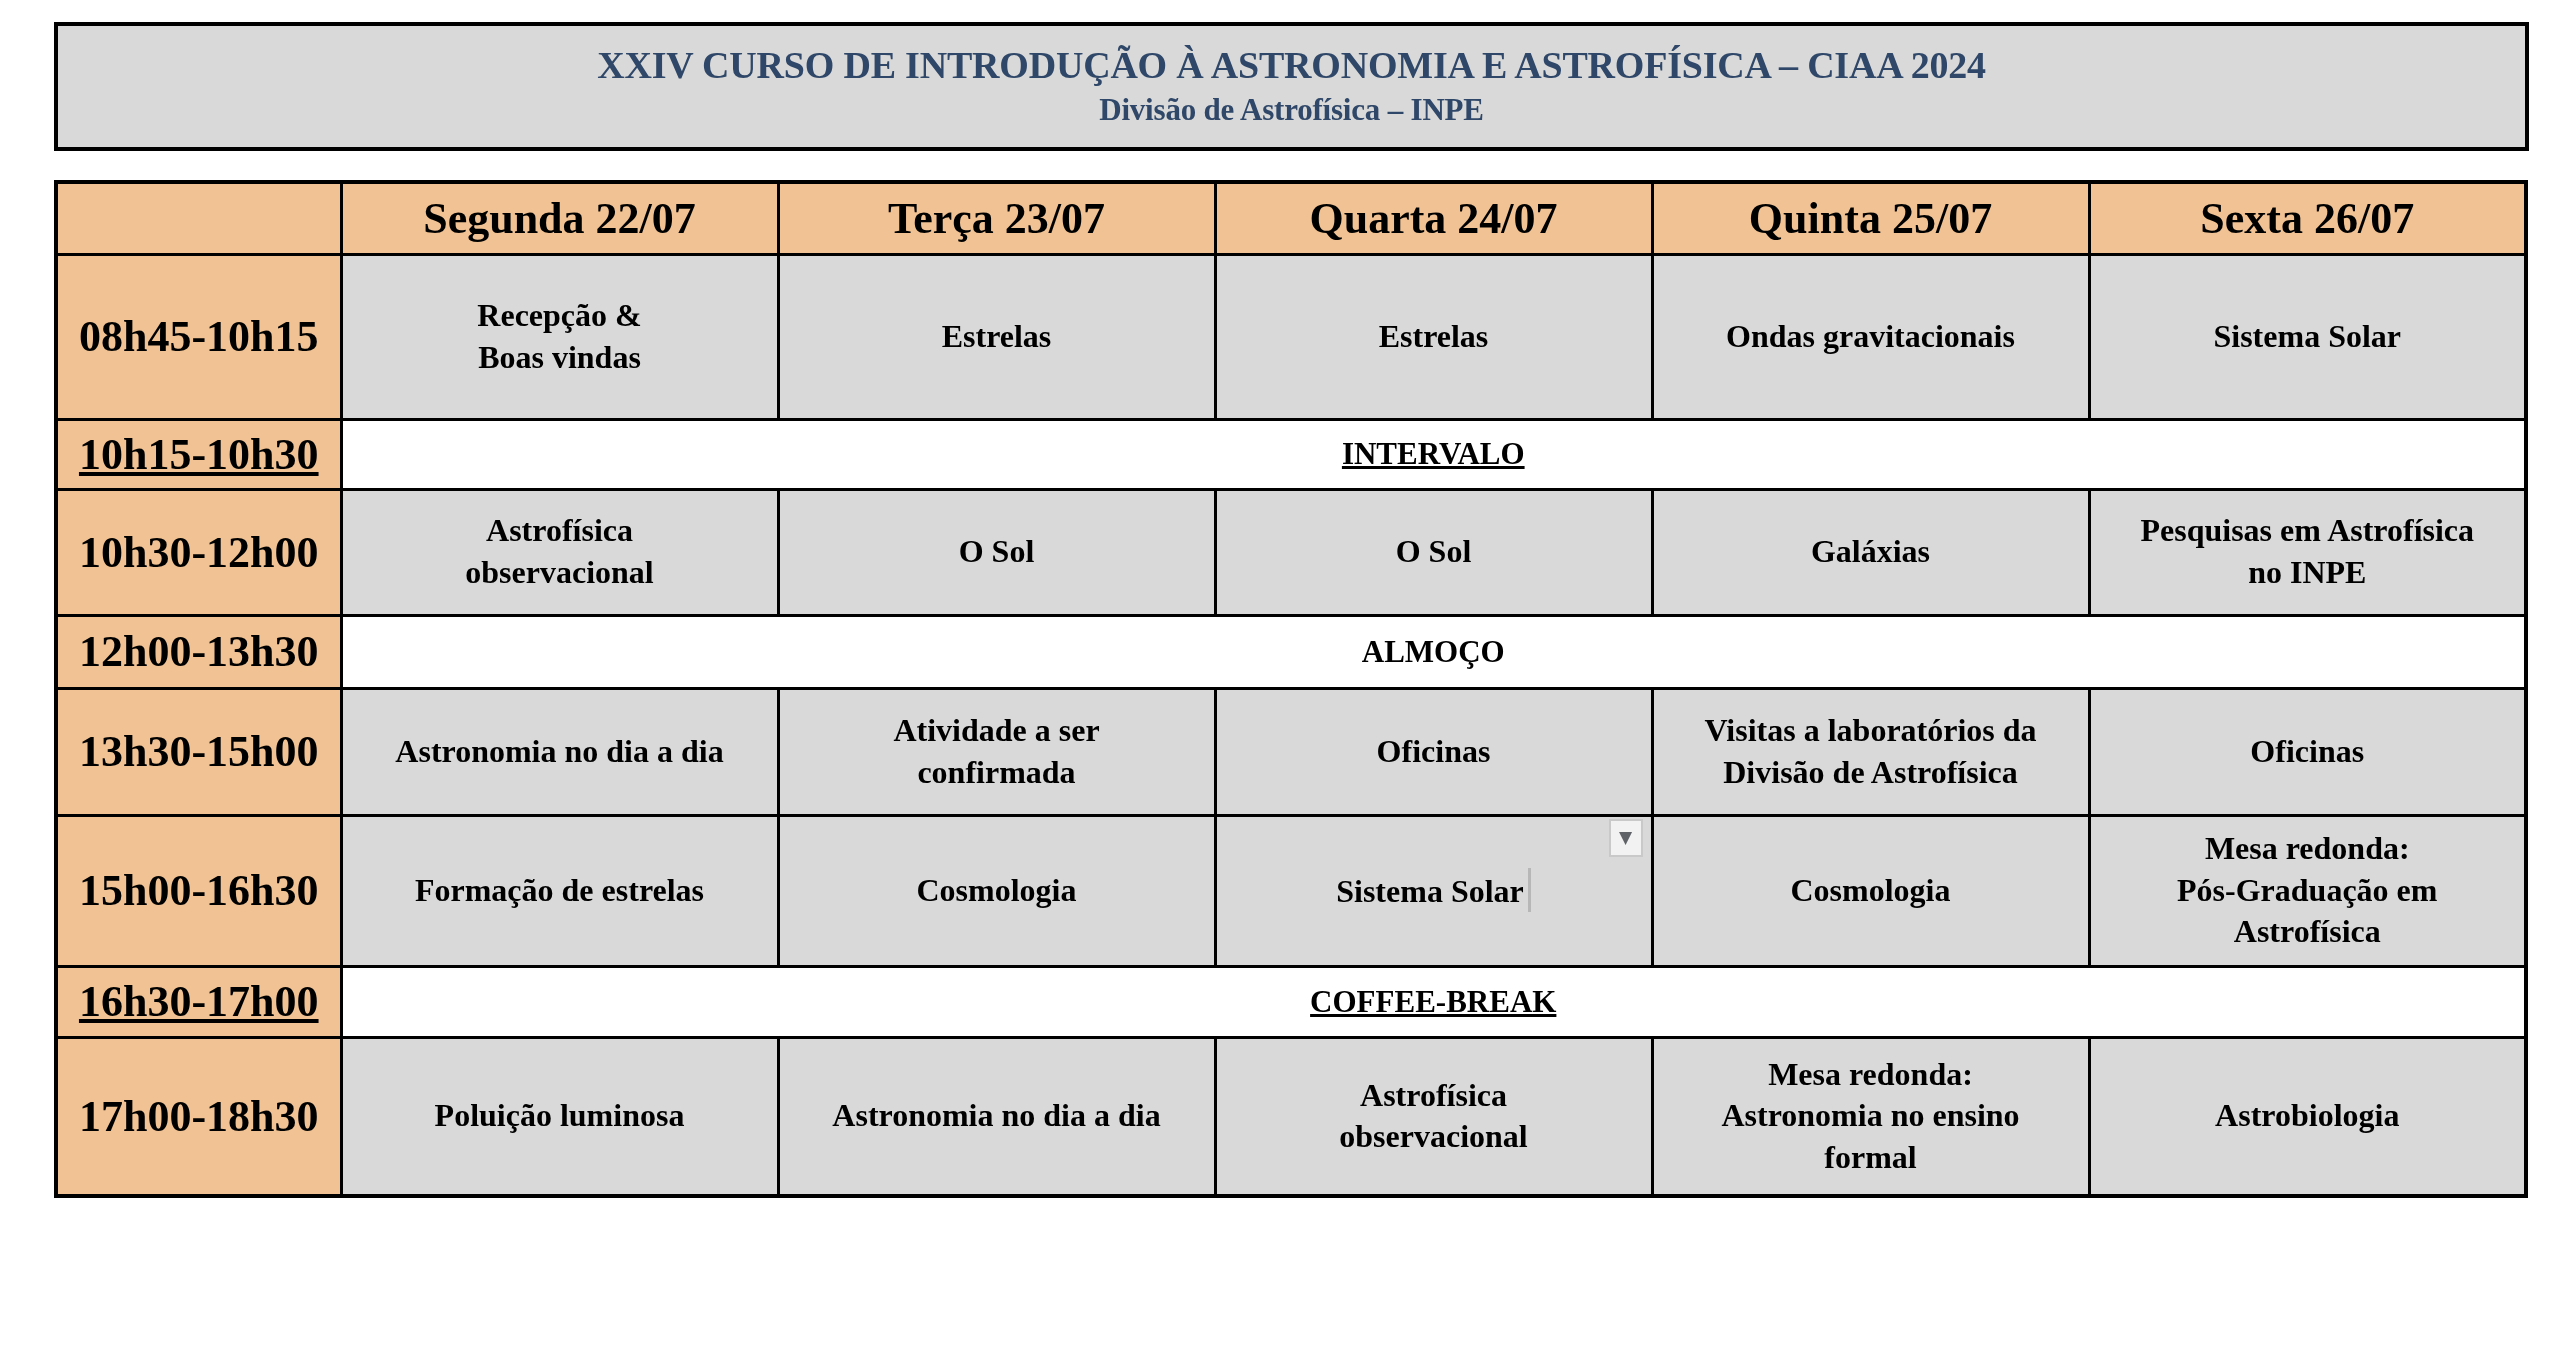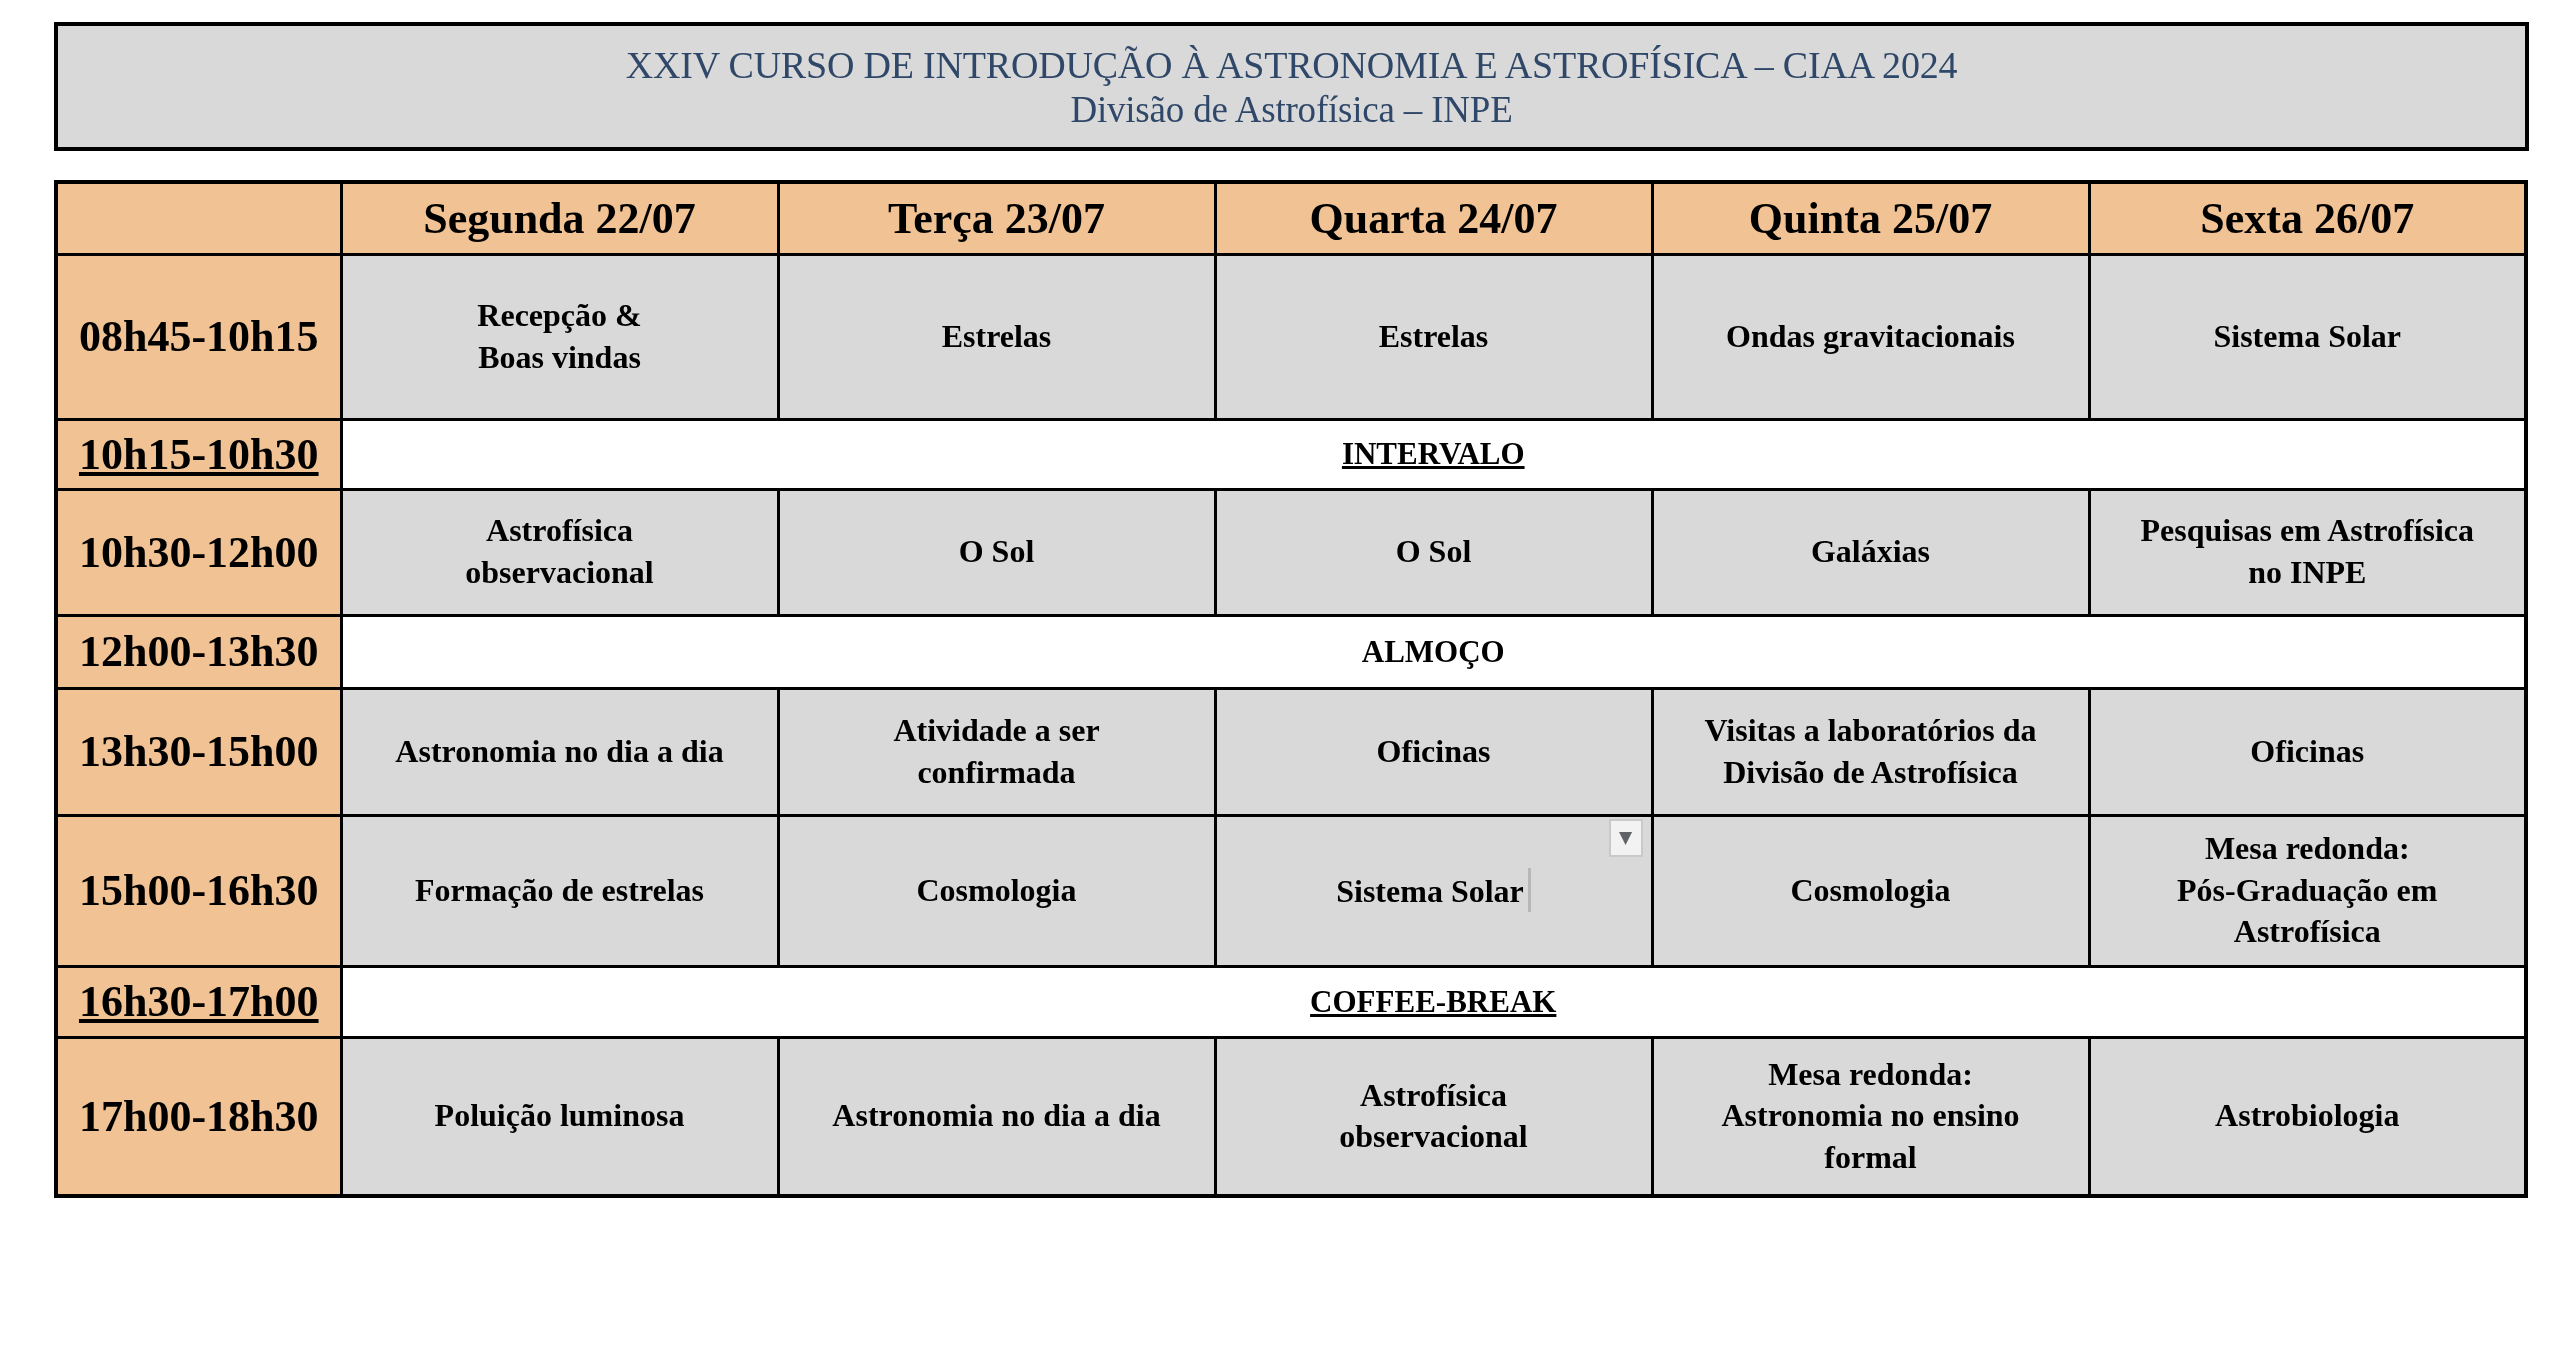--- a/index.html
+++ b/index.html
@@ -17,24 +17,24 @@
     width:2576px;height:1347px;background:#ffffff;position:relative;
     font-family:"Liberation Serif", serif;color:#000;
     overflow:hidden;
   }
   
   .title-box{
     position:absolute;left:54px;top:22px;width:2475px;height:129px;
     box-sizing:border-box;background:var(--c-cell-gray,#d9d9d9);
     border:4px solid var(--c-border,#000);
     display:flex;flex-direction:column;align-items:center;justify-content:center;
-    text-align:center;color:var(--c-title-text,#2f4768);font-weight:400;
+    text-align:center;color:var(--c-title-text,#2f4768);font-weight:700;
   }
   .title-line1{font-size:38px;line-height:46px;letter-spacing:-0.2px;}
-  .title-line2{font-size:37px;line-height:44px;letter-spacing:-0.2px;}
+  .title-line2{font-size:31px;line-height:44px;letter-spacing:-0.2px;}
   
   table.schedule{
     position:absolute;left:54px;top:180px;
     border-collapse:collapse;table-layout:fixed;
     border:4px solid var(--c-border,#000);
   }
   table.schedule td{
     border:3px solid var(--c-border,#000);
     box-sizing:border-box;
     font-weight:700;text-align:center;vertical-align:middle;

